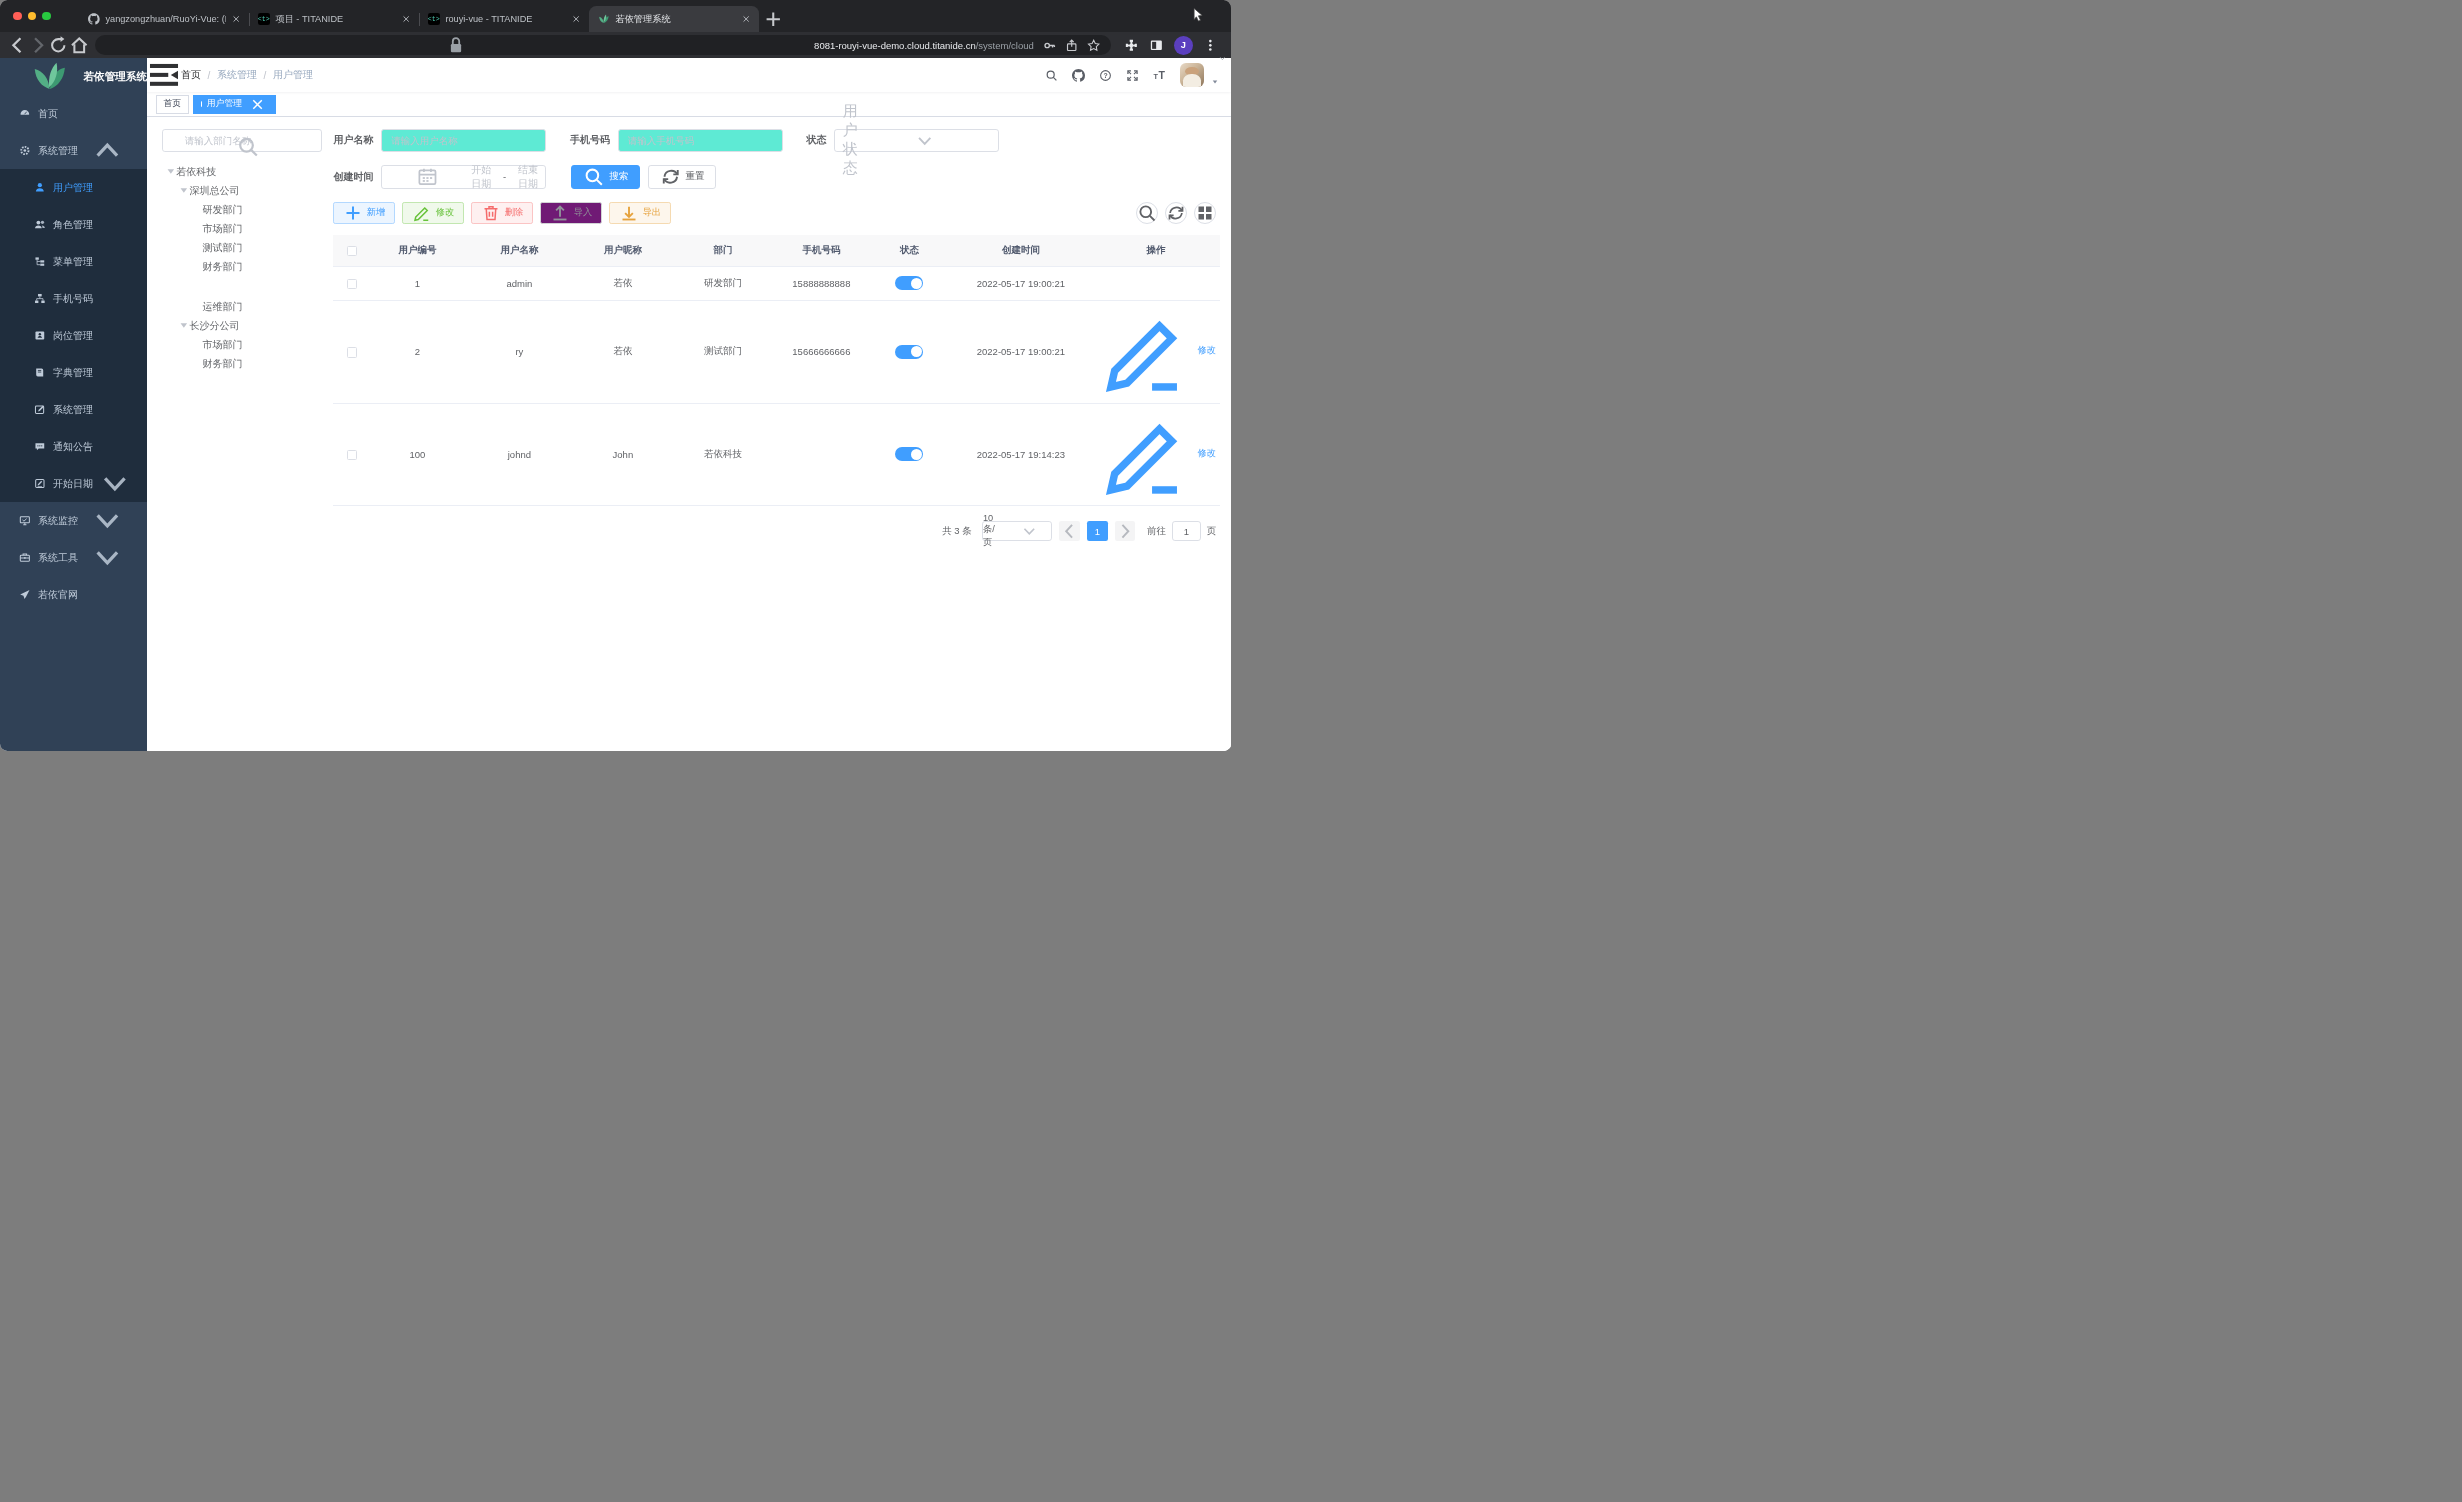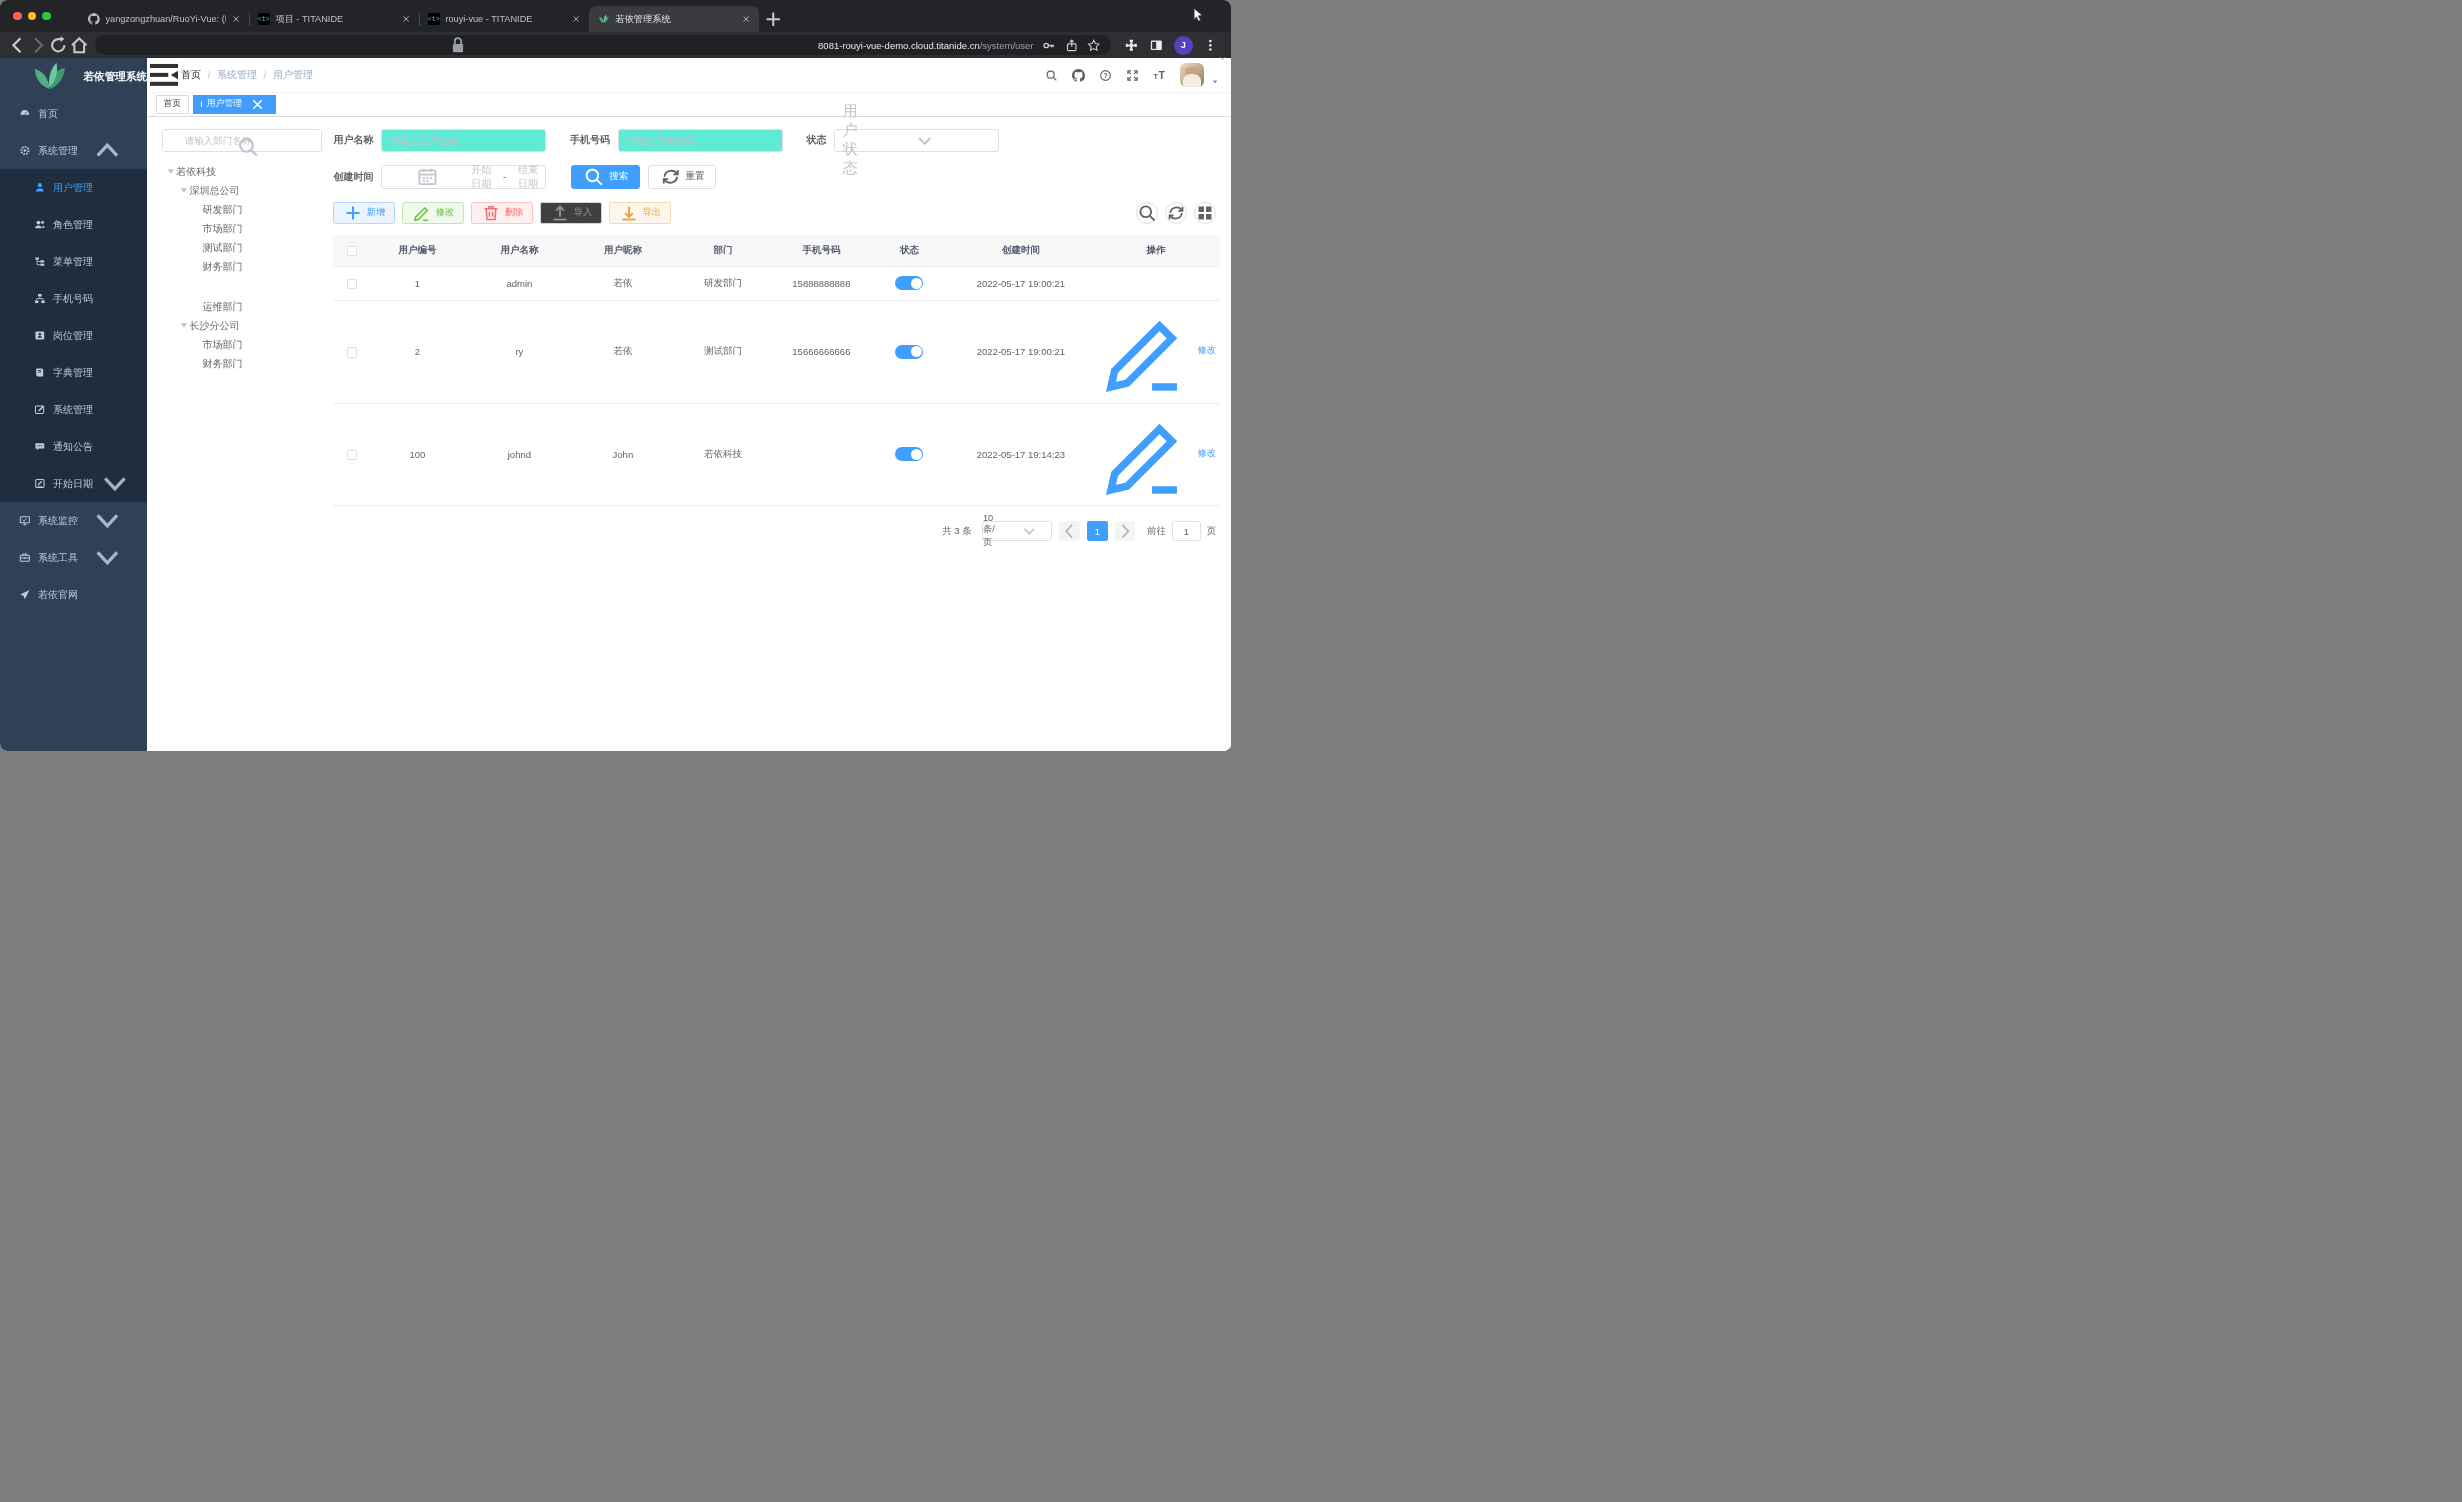--- a/index.html
+++ b/index.html
@@ -122,21 +122,21 @@
   .btn-search { margin-left:1.5px; }
   .btn-reset { margin-left:7.3px; }
 
   .action-row { display:flex; align-items:center; margin-bottom:11.7px; }
   .abtn { height:22px; border-radius:2.2px; display:inline-flex; align-items:center; font-size:9.2px; padding:0 8.8px; margin-right:7.3px; cursor:pointer; gap:3.7px; border:0.7px solid; white-space:nowrap; }
   .abtn .bi { width:8.8px; height:8.8px; display:flex; }
   .abtn svg{ width:8.8px; height:8.8px; }
   .abtn.add { color:#409eff; background:#ecf5ff; border-color:#b3d8ff; }
   .abtn.edit { color:#67c23a; background:#f0f9eb; border-color:#c2e7b0; }
   .abtn.del { color:#f56c6c; background:#fef0f0; border-color:#fbc4c4; }
-  .abtn.imp { color:#909399; background:#404040; border-color:#d3d4d6; }
+  .abtn.imp { color:#909399; background:#701a75; border-color:#d3d4d6; }
   .abtn.exp { color:#e6a23c; background:#fdf6ec; border-color:#f5dab1; }
   .tool-circles { margin-left:auto; display:flex; gap:7.3px; }
   .circle-btn { width:22px; height:22px; border-radius:50%; border:0.7px solid #dcdfe6; background:#fff; display:flex; align-items:center; justify-content:center; color:#606266; cursor:pointer; }
   .circle-btn svg{ width:10.3px; height:10.3px; }
 
   table.grid { width:100%; border-collapse:collapse; table-layout:fixed; }
   .grid th { background:#f8f8f9; color:#515a6e; font-size:9.5px; font-weight:700; padding:8.8px 0; text-align:center; white-space:nowrap; }
   .grid td { color:#606266; font-size:9.5px; padding:0; height:34px; text-align:center; border-bottom:0.7px solid #ebeef5; white-space:nowrap; }
   .grid thead tr { border-bottom:0.7px solid #ebeef5; }
   .checkbox { display:inline-block; width:10.3px; height:10.3px; border:0.7px solid #dcdfe6; border-radius:1.5px; background:#fff; vertical-align:middle; cursor:pointer; }
@@ -264,21 +264,21 @@
           </svg>
         </span>
       </div>
     <div class="omnibox">
       <span class="lock" style="display: inline-flex; width: 100%; height: 100%;">
           <svg viewBox="0 0 16 16" style="width:100%;height:100%;display:block" fill="none">
             <rect x="4" y="7" width="8" height="6.4" rx="1" fill="currentColor"></rect>
             <path d="M5.5 7V5a2.5 2.5 0 015 0v2" stroke="currentColor" stroke-width="1.4"></path>
           </svg>
         </span>
-      <span class="url"><span>8081-rouyi-vue-demo.cloud.titanide.cn</span><span class="path">/system/user</span></span>
+      <span class="url"><span>8081-rouyi-vue-demo.cloud.titanide.cn</span><span class="path">/system/cloud</span></span>
       <span class="omni-spacer"></span>
       <span class="omni-ic">
           <span style="display: inline-flex; width: 100%; height: 100%;">
             <svg viewBox="0 0 16 16" style="width:100%;height:100%;display:block" fill="none">
               <circle cx="5" cy="8" r="2.6" stroke="currentColor" stroke-width="1.6"></circle>
               <path d="M7.6 8h6.2M11.4 8v2.4M13.6 8v1.8" stroke="currentColor" stroke-width="1.6"></path>
             </svg>
           </span>
         </span>
       <span class="omni-ic">

